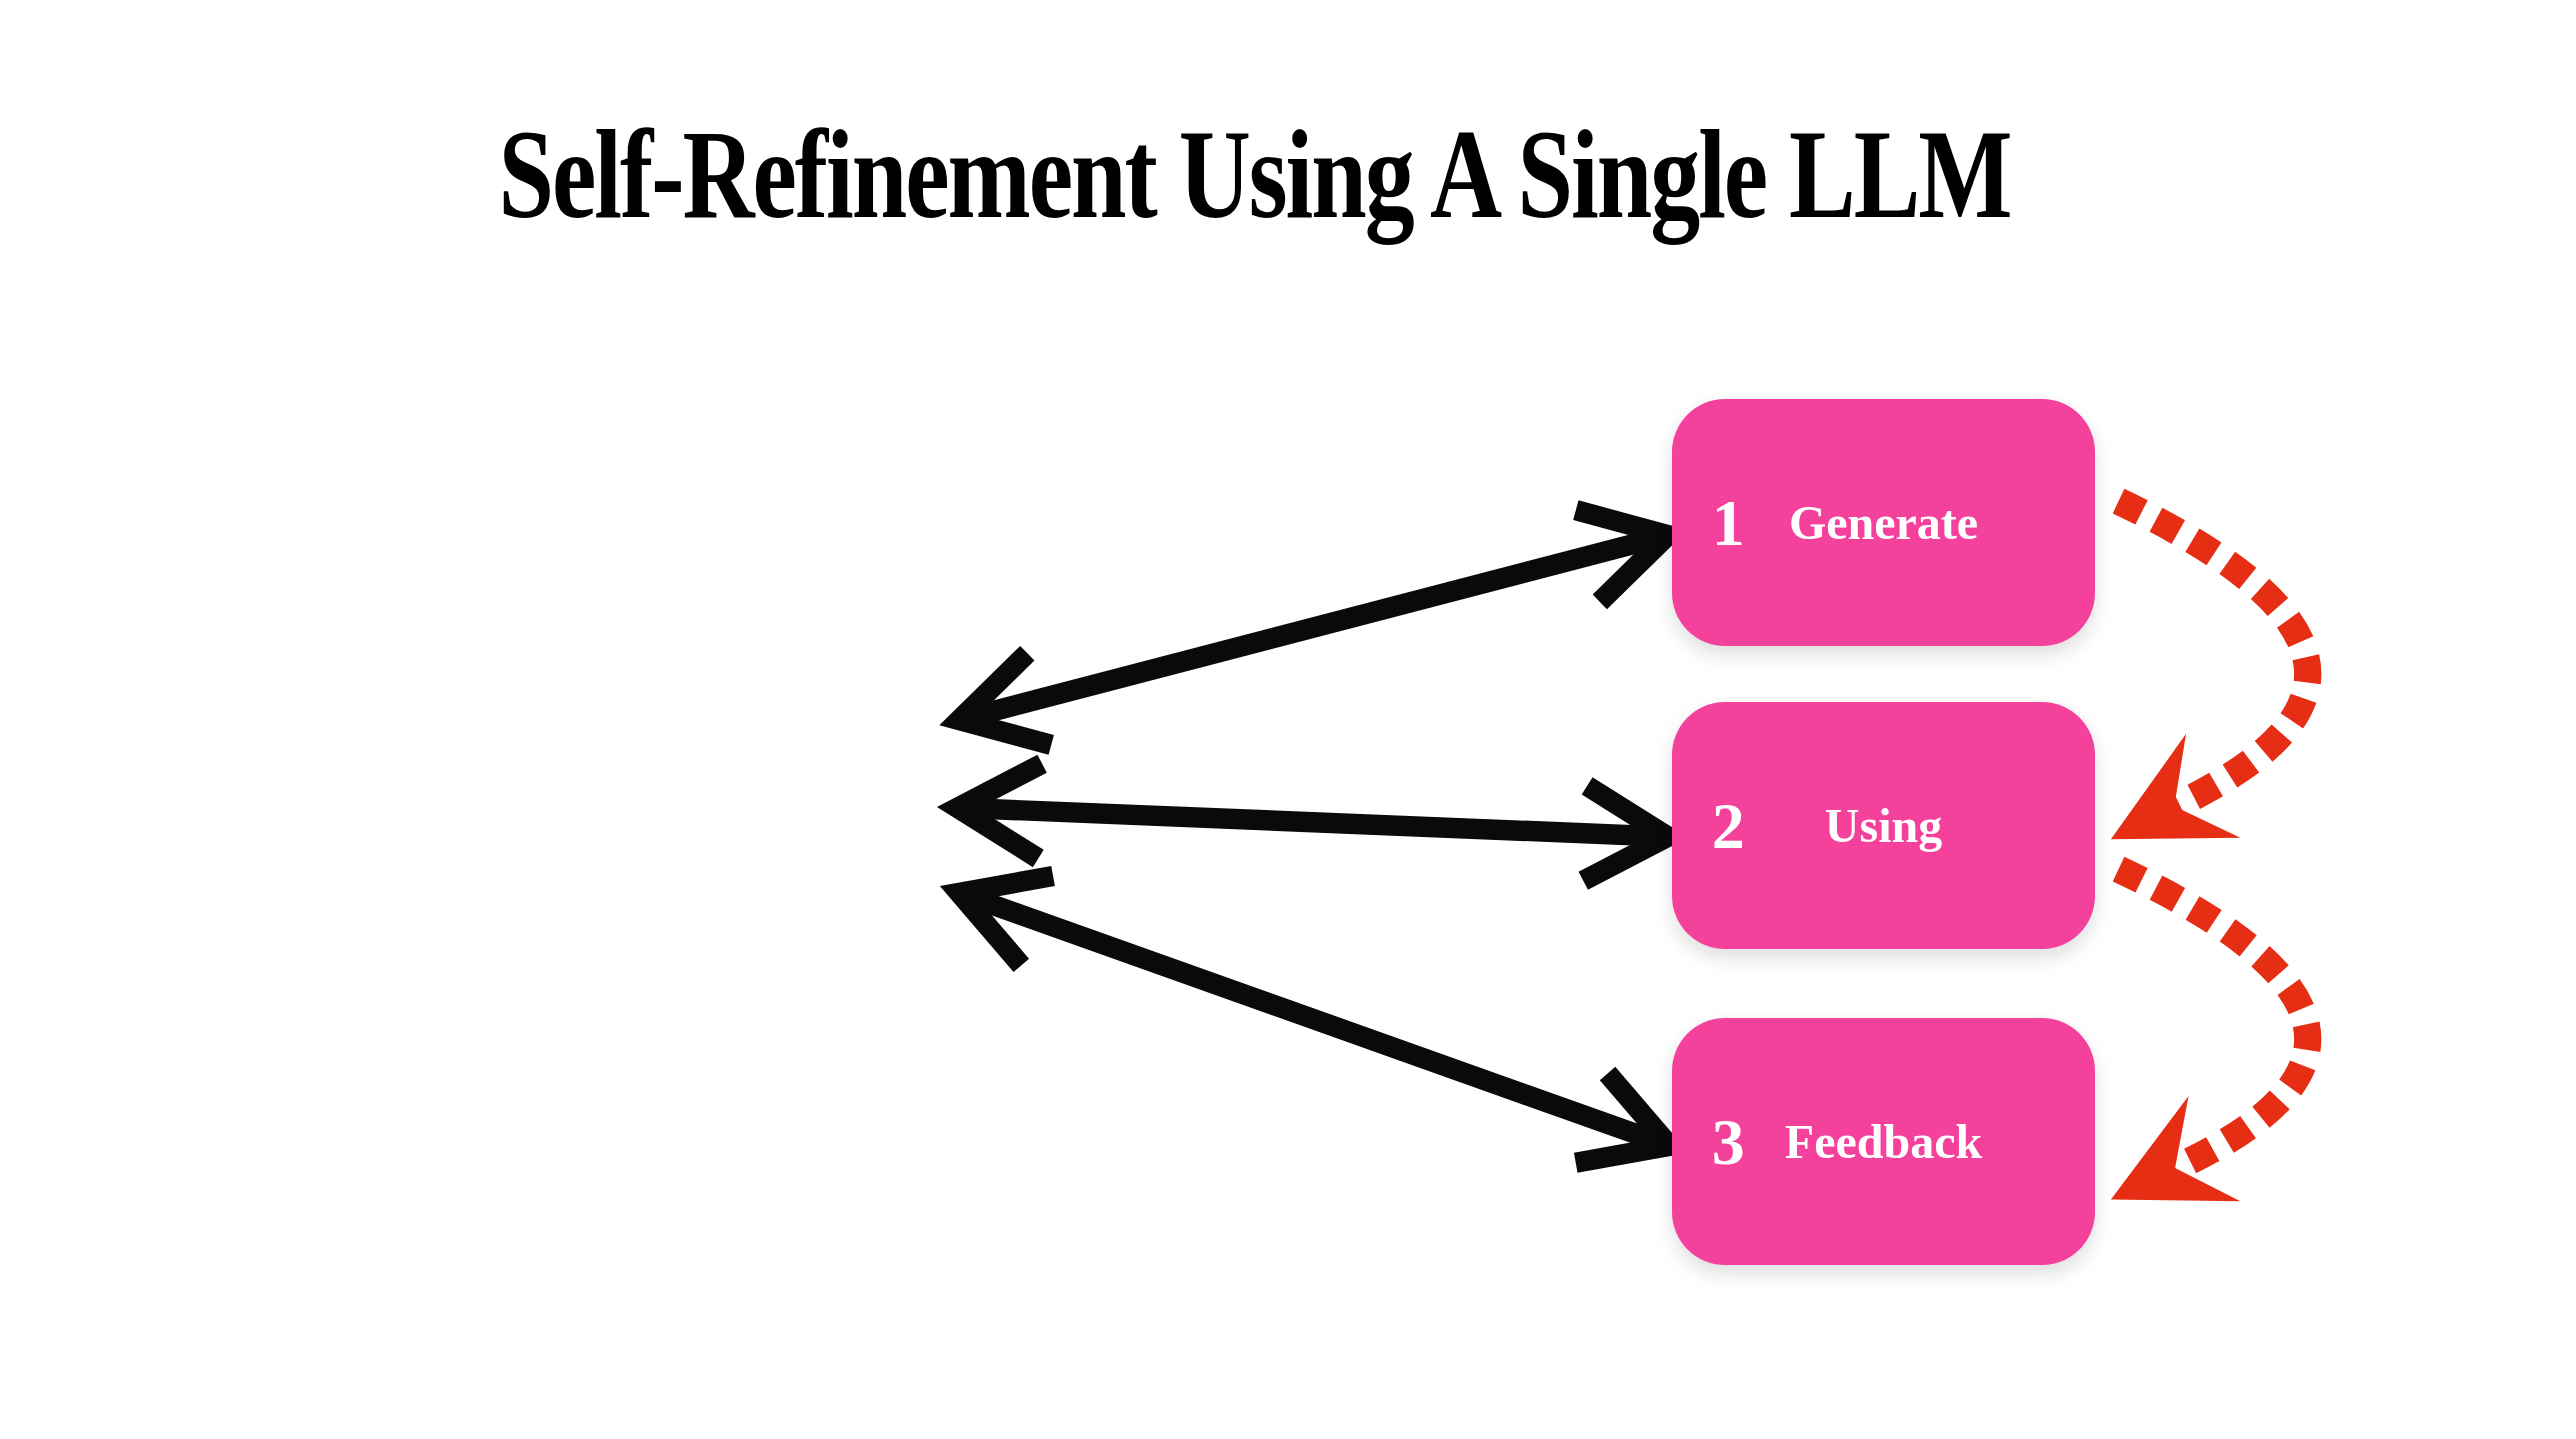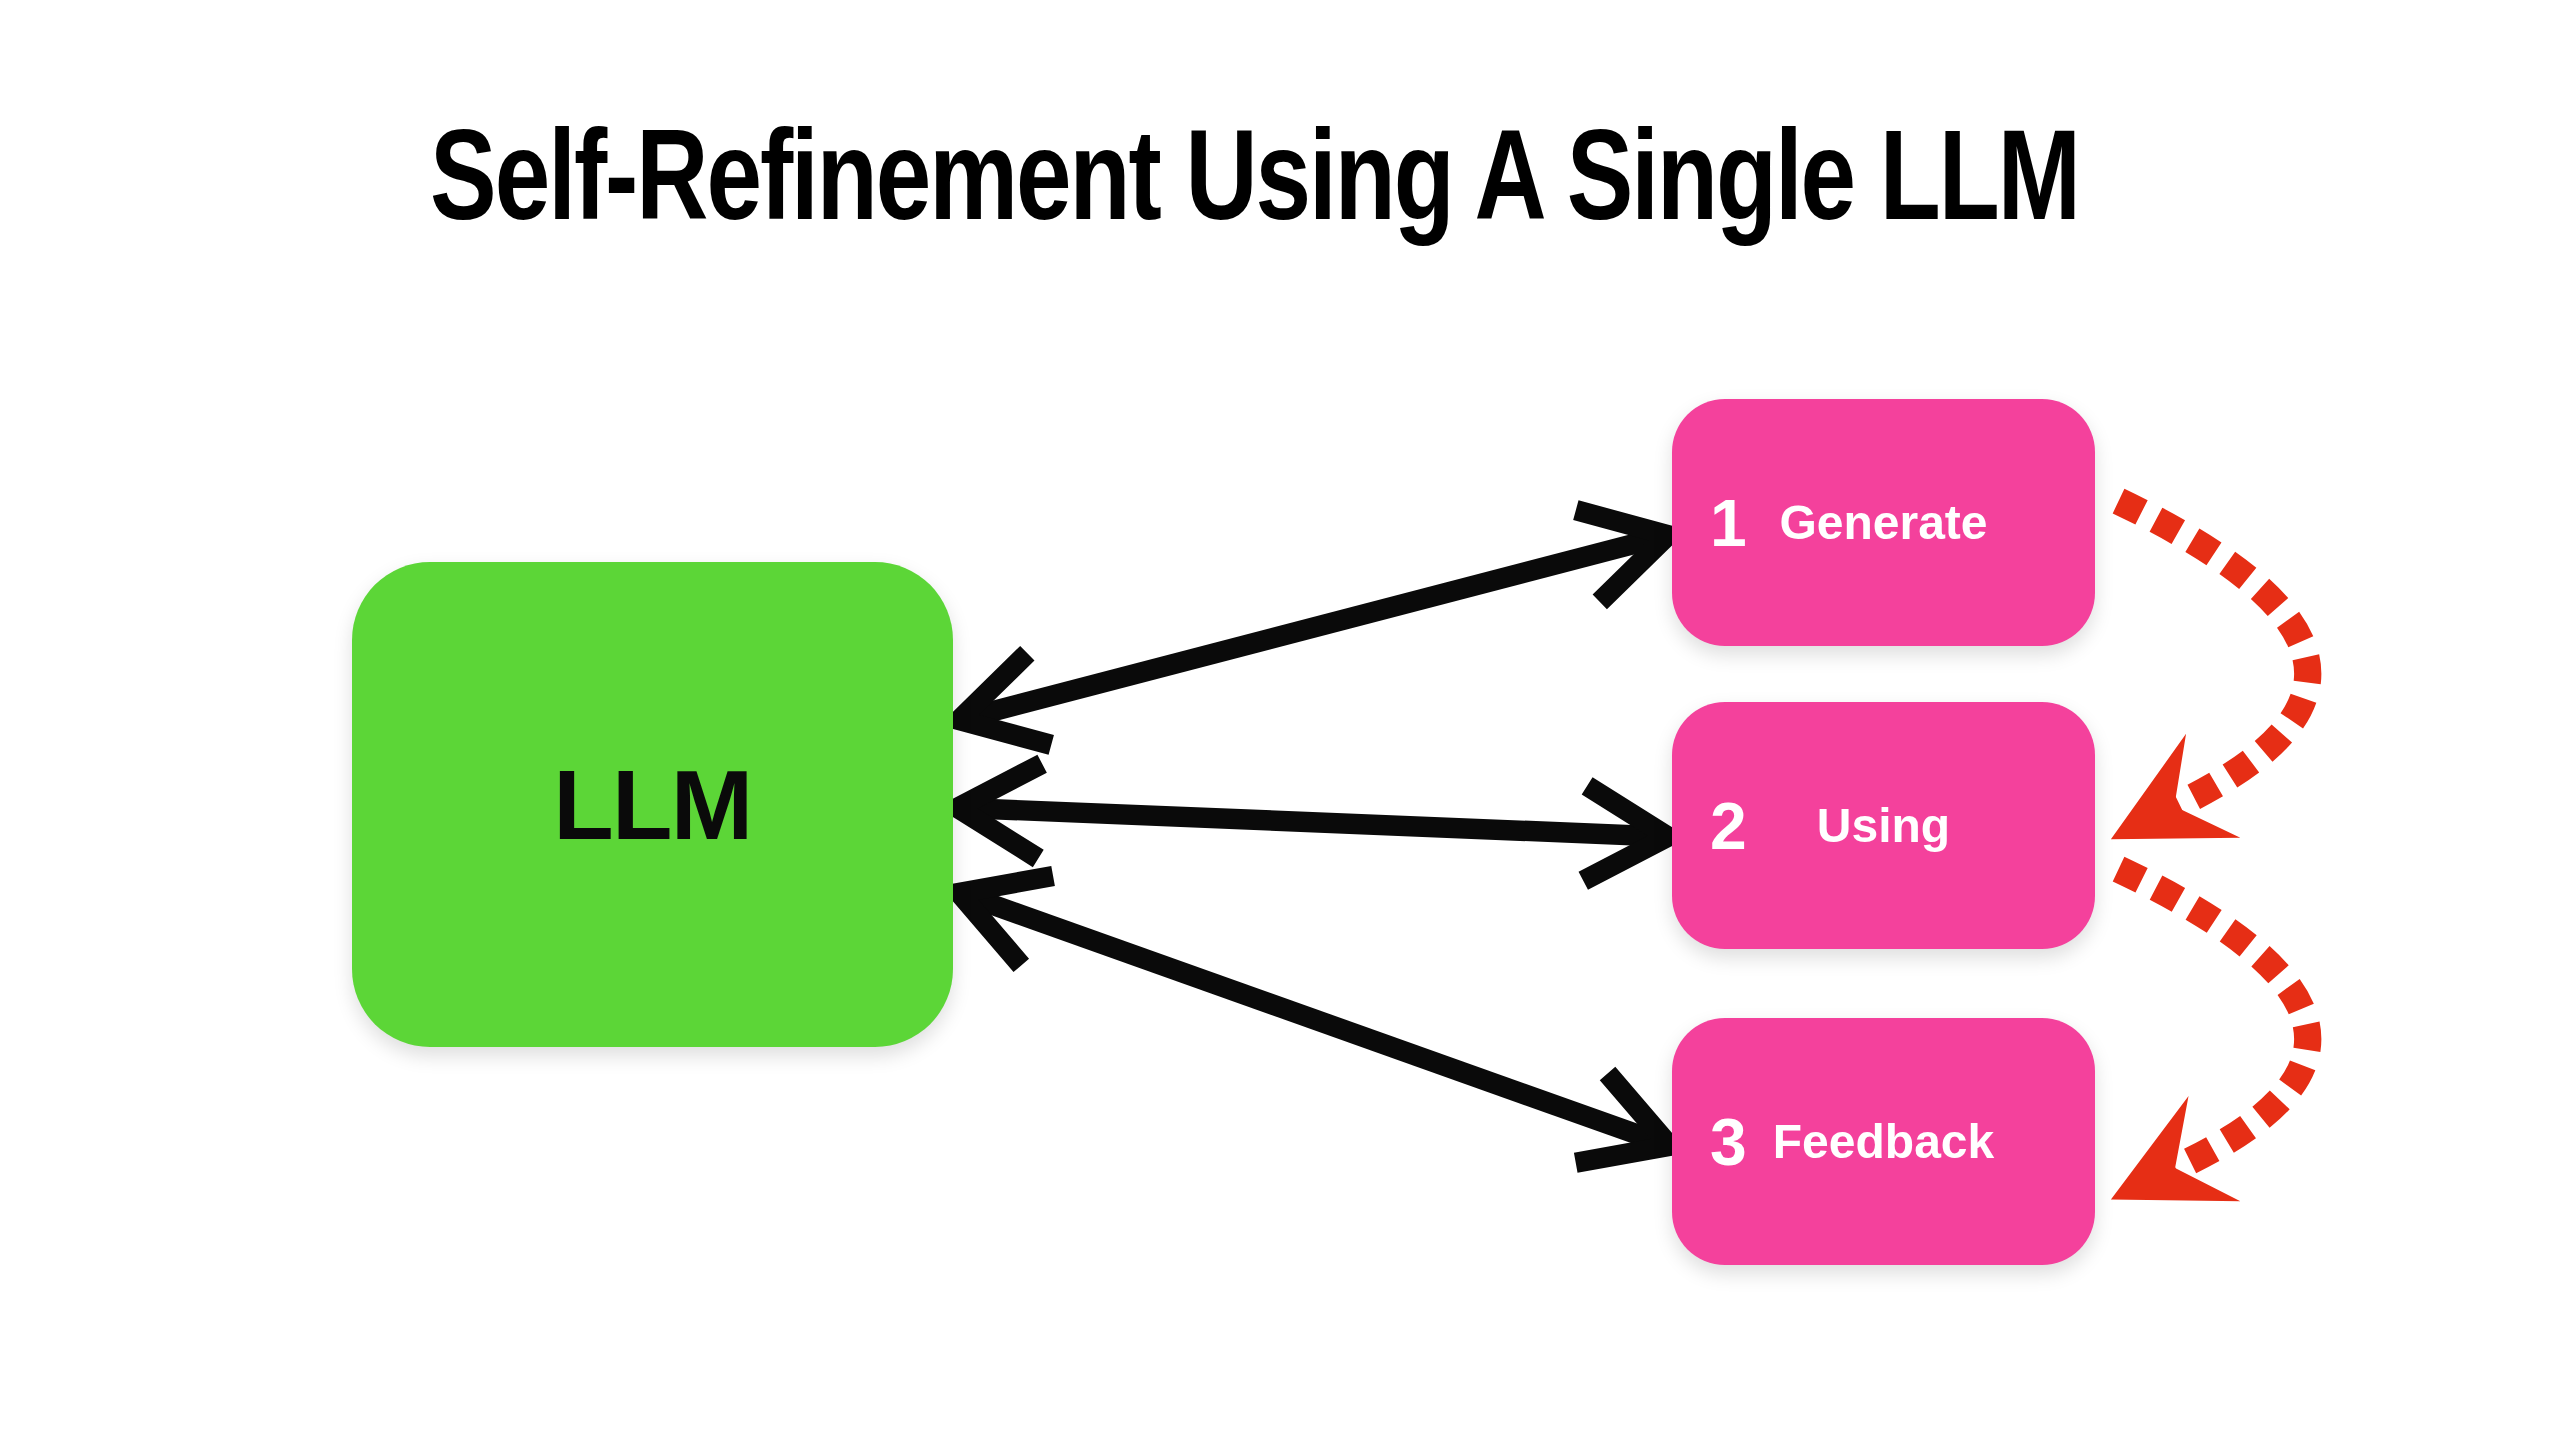--- a/index.html
+++ b/index.html
@@ -1,21 +1,21 @@
 <!DOCTYPE html>
 <html style="--bg: #FFFFFF; --green: #5CD637; --pink: #F4419C; --red: #E62E15; --black: #0A0A0A; --ink: #000000;font-size:13.6px"><head>
 <meta charset="utf-8">
 <style>
   html,body{margin:0;padding:0;background:#ffffff;}
   .stage{
     position:relative;
     width:2509px;height:1440px;
     background:var(--bg,#ffffff);
     overflow:hidden;
-    font-family:Liberation Sans, sans-serif;
+    font-family:Liberation Serif, serif;
   }
   .title{
     position:absolute;
     top:101px;left:0;width:100%;
     text-align:center;
     font-size:128px;
     font-weight:bold;
     letter-spacing:-2.6px;
     color:var(--ink,#000);
     transform:scaleX(0.78);
@@ -108,23 +108,20 @@
       <g class="">
         <path class="rdash" d="M 2487 588 Q 2900 785 2545 950"></path>
         <polygon class="rhead" points="2478,985 2629.9901279564306,983.267659448083 2552.453303249206,946.1064833772804 2566.2429917462864,861.2374272743782"></polygon>
       </g>
       <g class="">
         <path class="rdash" d="M 2487 1020 Q 2900 1215 2545 1375"></path>
         <polygon class="rhead" points="2478,1408 2629.9884265571864,1409.8756845872376 2553.355478827456,1370.88461490588 2569.155678208976,1286.3667712742047"></polygon>
       </g>
     </svg>
 
-  <div class="node llm-box">
-    <span class="llm-label">LLM</span>
-  </div>
 
   <div class="node step-box step-1">
     <span class="step-num">1</span>
     <span class="step-label">Generate</span>
   </div>
 
   <div class="node step-box step-2">
     <span class="step-num">2</span>
     <span class="step-label">Using</span>
   </div>

